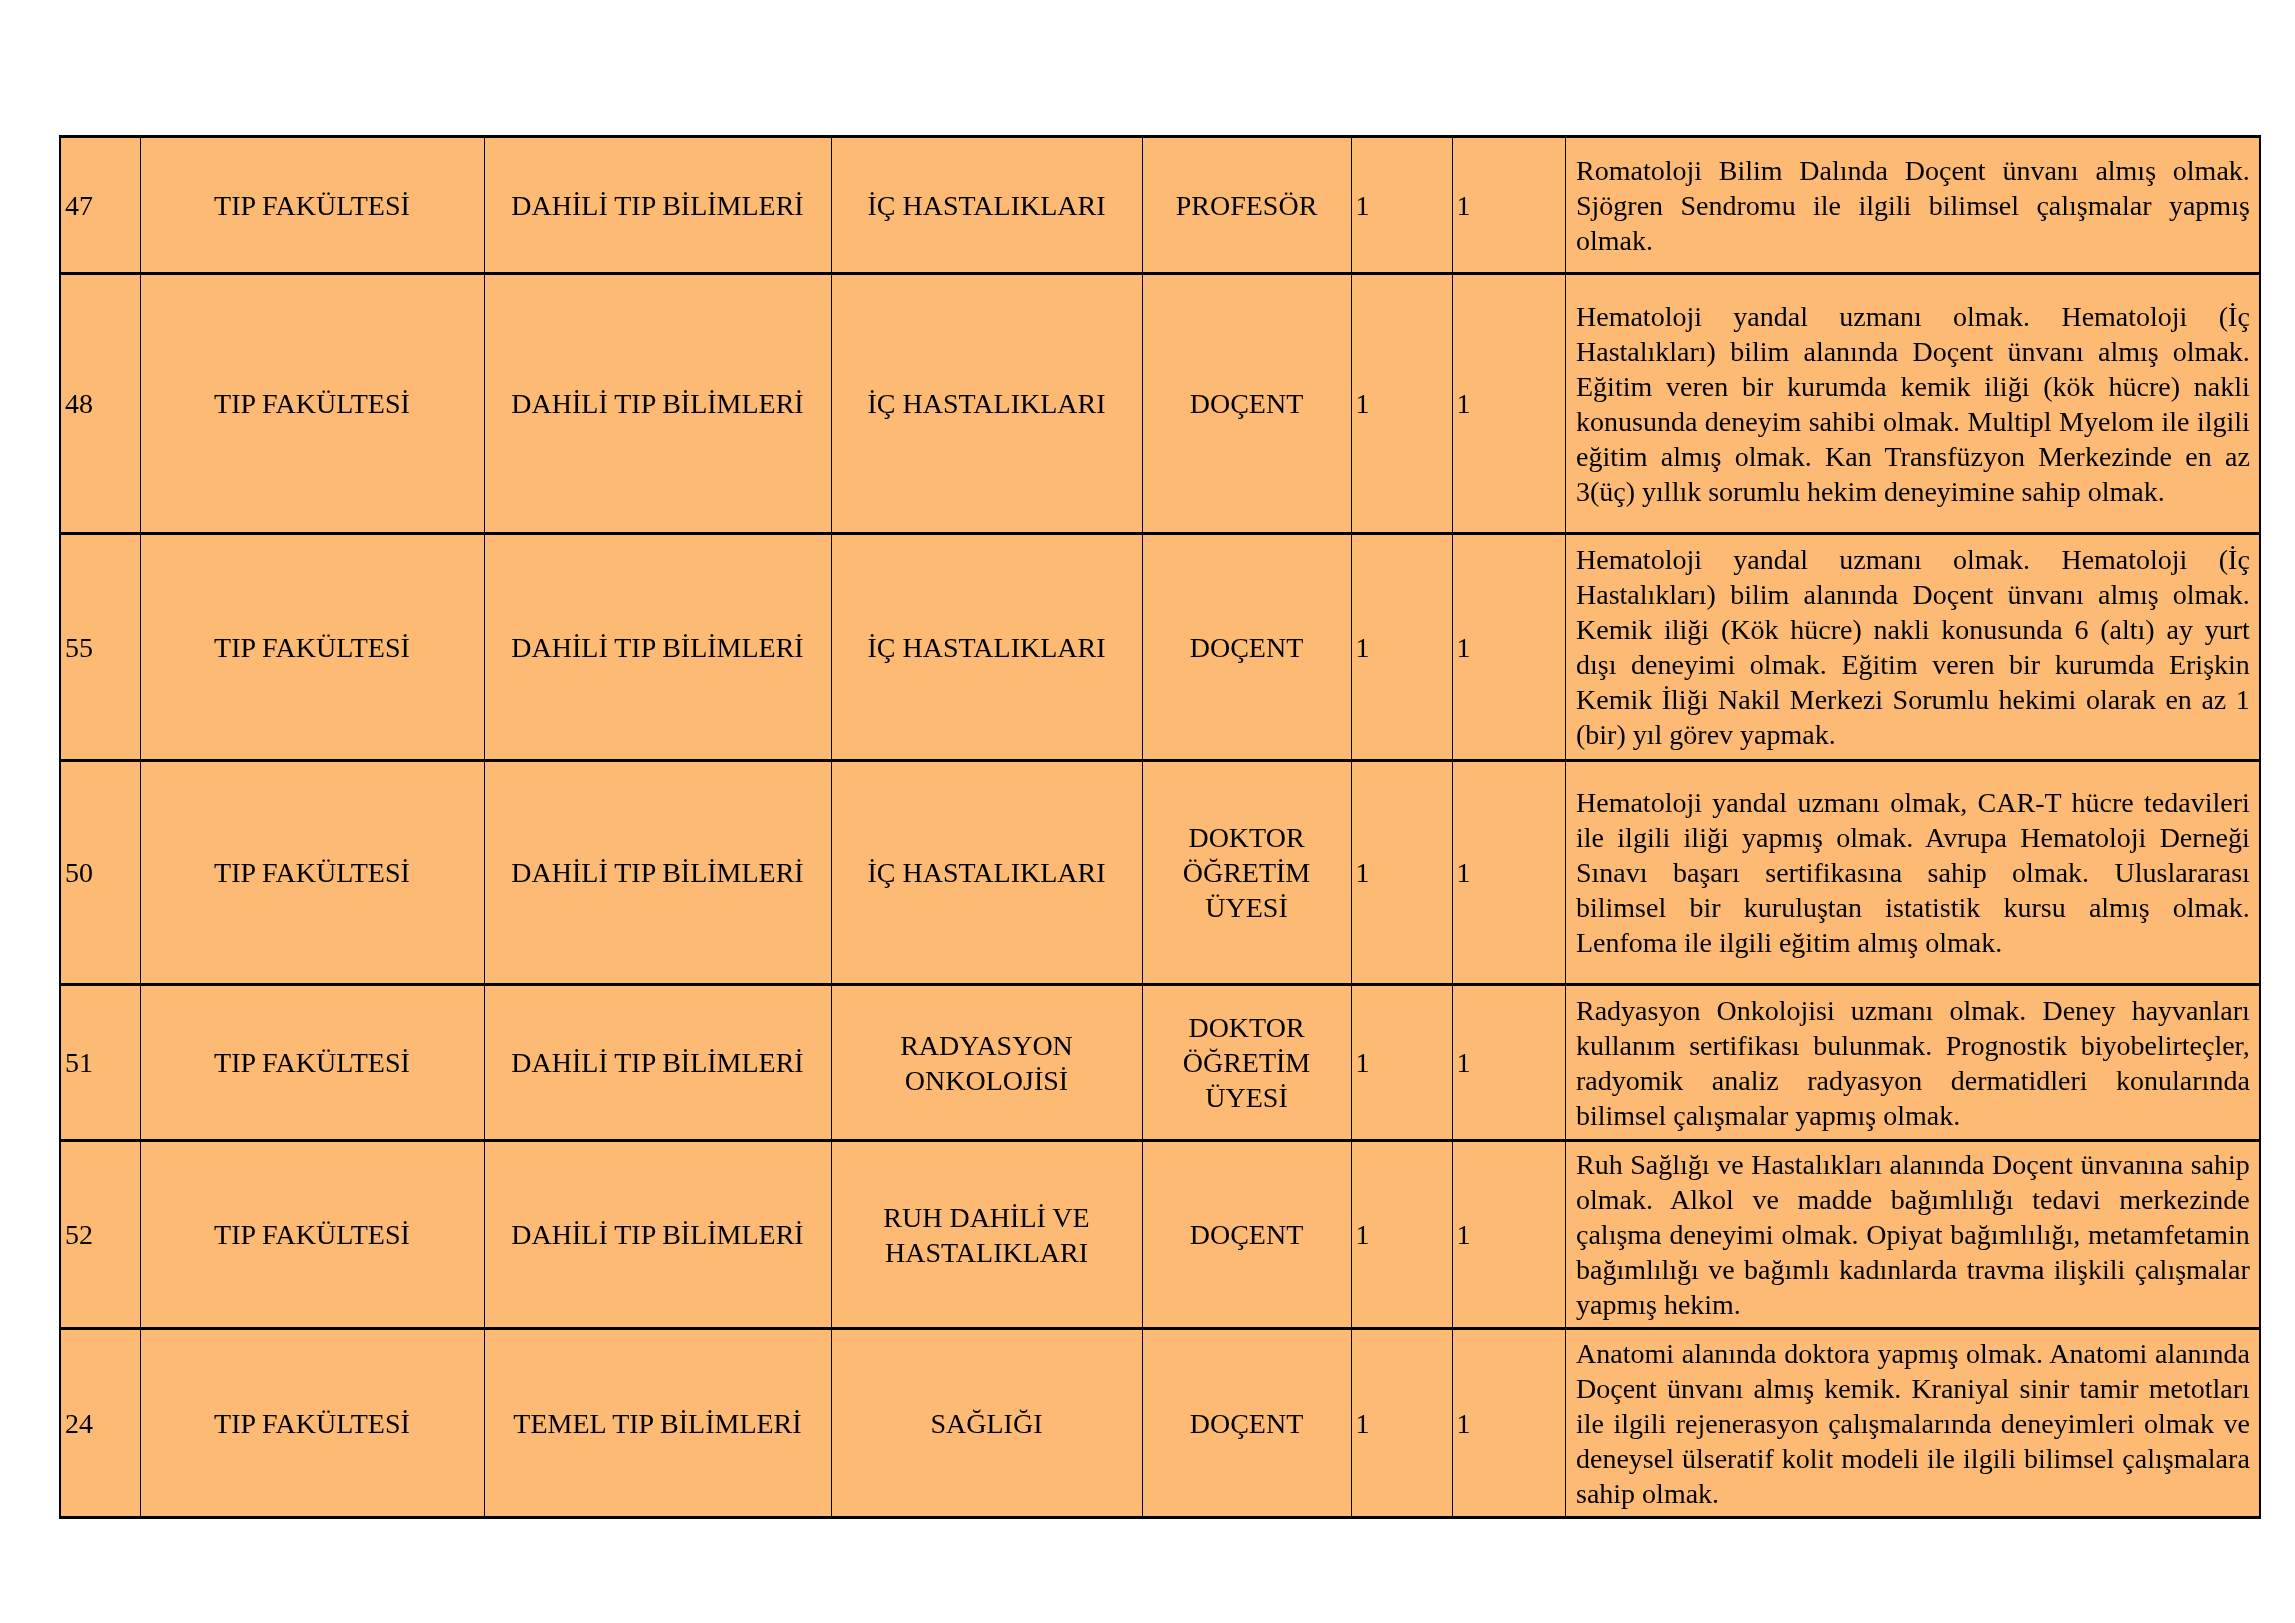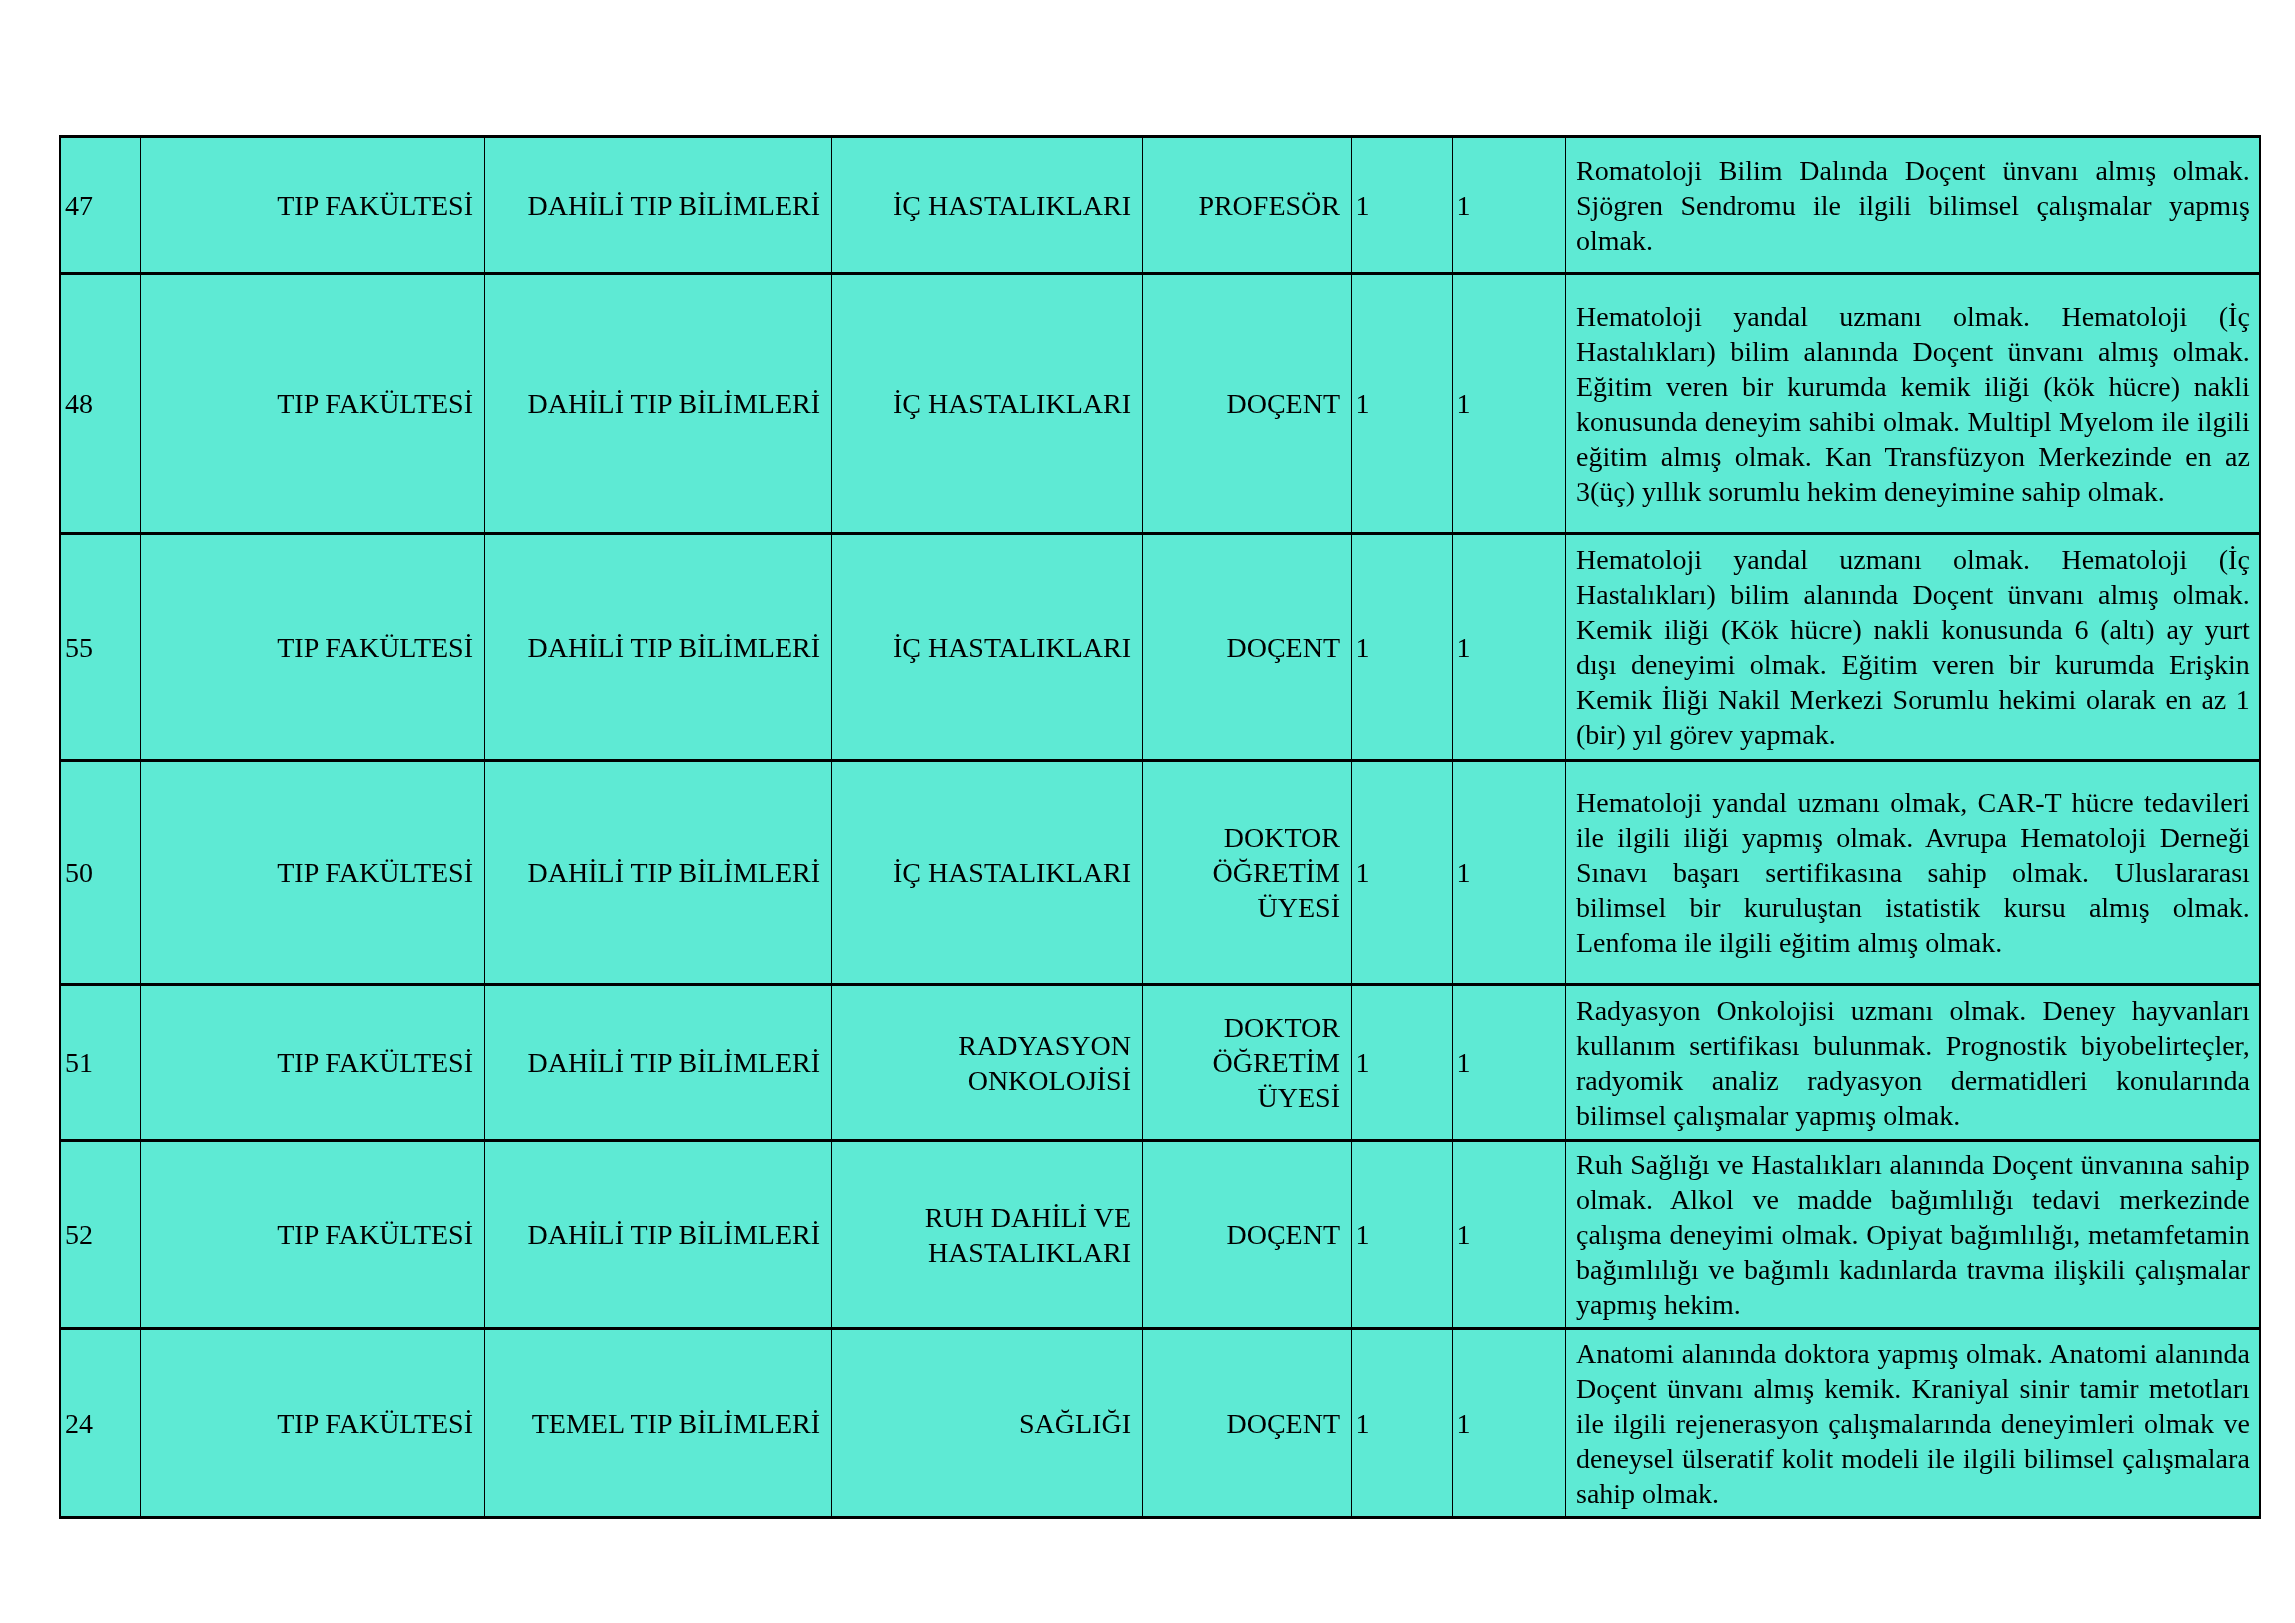--- a/index.html
+++ b/index.html
@@ -24,21 +24,21 @@
     table-layout: fixed;
   }
   .doc-table td {
     border-left: 1.3px solid #000;
     border-right: 1.3px solid #000;
     border-top: 3.3px solid #000;
     border-bottom: 3.3px solid #000;
     font-size: 28px;
     line-height: 35px;
     vertical-align: middle;
-    background: #5eead4;
+    background: #fdba74;
     word-wrap: break-word;
   }
   .doc-table { border: 2px solid #000; }
 
   
   col.c-no   { width: 80px; }
   col.c-fac  { width: 344px; }
   col.c-dep  { width: 347px; }
   col.c-div  { width: 311px; }
   col.c-tit  { width: 209px; }
@@ -49,21 +49,21 @@
   
   tr.r0 { height: 137px; }
   tr.r1 { height: 260px; }
   tr.r2 { height: 227px; }
   tr.r3 { height: 224px; }
   tr.r4 { height: 156px; }
   tr.r5 { height: 180px; }
   tr.r6 { height: 189px; }
 
   td.num  { padding: 0 3.9px; }
-  td.txt  { text-align: right; padding: 3.9px 10.5px; }
+  td.txt  { text-align: center; padding: 3.9px 10.5px; }
   td.desc {
     text-align: justify;
     padding: 5.2px 9.2px 5.2px 10.5px;
   }
 </style>
 </head>
 <body>
 
 <table class="doc-table">
   <colgroup>

